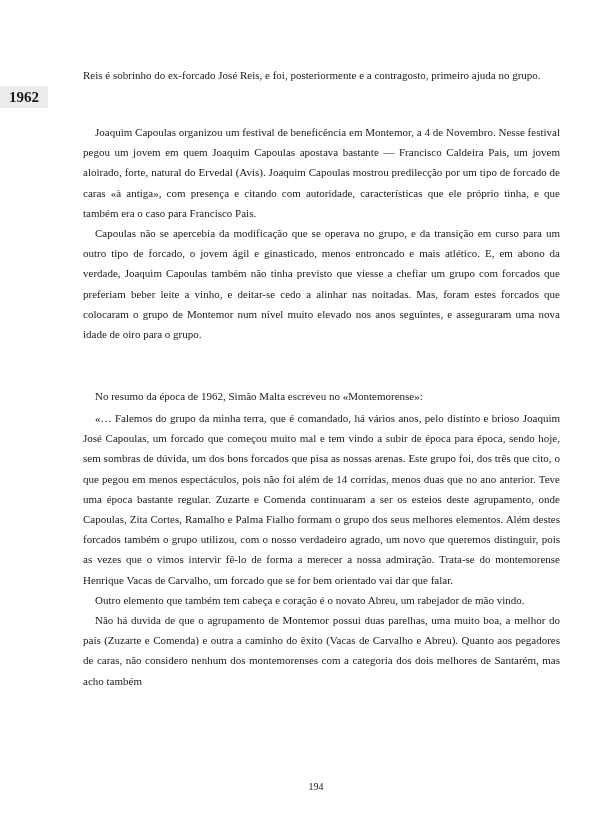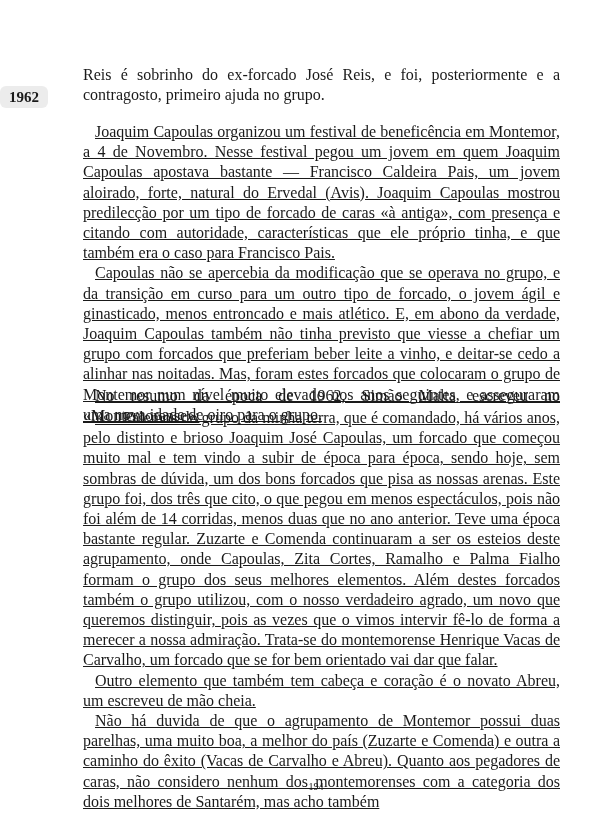--- a/index.html
+++ b/index.html
@@ -20,37 +20,35 @@
       left: 0;
       top: 86px;
       width: 48px;
       height: 22px;
       background: #ececec;
       font-weight: bold;
       font-size: 15px;
       line-height: 22px;
       text-align: center;
       color: #1a1a1a;
-      border-radius: 6px;
     }
     .text-block {
       position: absolute;
       left: 83px;
       width: 477px;
-      font-size: 16px;
+      font-size: 11px;
       line-height: 20.2px;
       text-align: justify;
     }
     .text-block p {
       margin: 0;
       text-indent: 0;
     }
     .text-block p.indent {
       text-indent: 12px;
-      text-decoration: underline;
     }
     #block-intro { top: 65px; }
     #block-festival { top: 122px; }
     #block-resumo { top: 386px; }
     #block-quote { top: 408px; }
     .page-number {
       position: absolute;
       top: 781px;
       left: 0;
       width: 100%;
@@ -72,17 +70,17 @@
   <p class="indent">Joaquim Capoulas organizou um festival de beneficência em Montemor, a 4 de Novembro. Nesse festival pegou um jovem em quem Joaquim Capoulas apostava bastante — Francisco Caldeira Pais, um jovem aloirado, forte, natural do Ervedal (Avis). Joaquim Capoulas mostrou predilecção por um tipo de forcado de caras «à antiga», com presença e citando com autoridade, características que ele próprio tinha, e que também era o caso para Francisco Pais.</p>
   <p class="indent">Capoulas não se apercebia da modificação que se operava no grupo, e da transição em curso para um outro tipo de forcado, o jovem ágil e ginasticado, menos entroncado e mais atlético. E, em abono da verdade, Joaquim Capoulas também não tinha previsto que viesse a chefiar um grupo com forcados que preferiam beber leite a vinho, e deitar-se cedo a alinhar nas noitadas. Mas, foram estes forcados que colocaram o grupo de Montemor num nível muito elevado nos anos seguintes, e asseguraram uma nova idade de oiro para o grupo.</p>
 </div>
 
 <div class="text-block" id="block-resumo">
   <p class="indent">No resumo da época de 1962, Simão Malta escreveu no «Montemorense»:</p>
 </div>
 
 <div class="text-block" id="block-quote">
   <p class="indent">«… Falemos do grupo da minha terra, que é comandado, há vários anos, pelo distinto e brioso Joaquim José Capoulas, um forcado que começou muito mal e tem vindo a subir de época para época, sendo hoje, sem sombras de dúvida, um dos bons forcados que pisa as nossas arenas. Este grupo foi, dos três que cito, o que pegou em menos espectáculos, pois não foi além de 14 corridas, menos duas que no ano anterior. Teve uma época bastante regular. Zuzarte e Comenda continuaram a ser os esteios deste agrupamento, onde Capoulas, Zita Cortes, Ramalho e Palma Fialho formam o grupo dos seus melhores elementos. Além destes forcados também o grupo utilizou, com o nosso verdadeiro agrado, um novo que queremos distinguir, pois as vezes que o vimos intervir fê-lo de forma a merecer a nossa admiração. Trata-se do montemorense Henrique Vacas de Carvalho, um forcado que se for bem orientado vai dar que falar.</p>
-  <p class="indent">Outro elemento que também tem cabeça e coração é o novato Abreu, um escreveu de mão cheia.</p>
+  <p class="indent">Outro elemento que também tem cabeça e coração é o novato Abreu, um rabejador de mão vindo.</p>
   <p class="indent">Não há duvida de que o agrupamento de Montemor possui duas parelhas, uma muito boa, a melhor do país (Zuzarte e Comenda) e outra a caminho do êxito (Vacas de Carvalho e Abreu). Quanto aos pegadores de caras, não considero nenhum dos montemorenses com a categoria dos dois melhores de Santarém, mas acho também</p>
 </div>
 
 <div class="page-number">194</div>
 
 </body></html>

